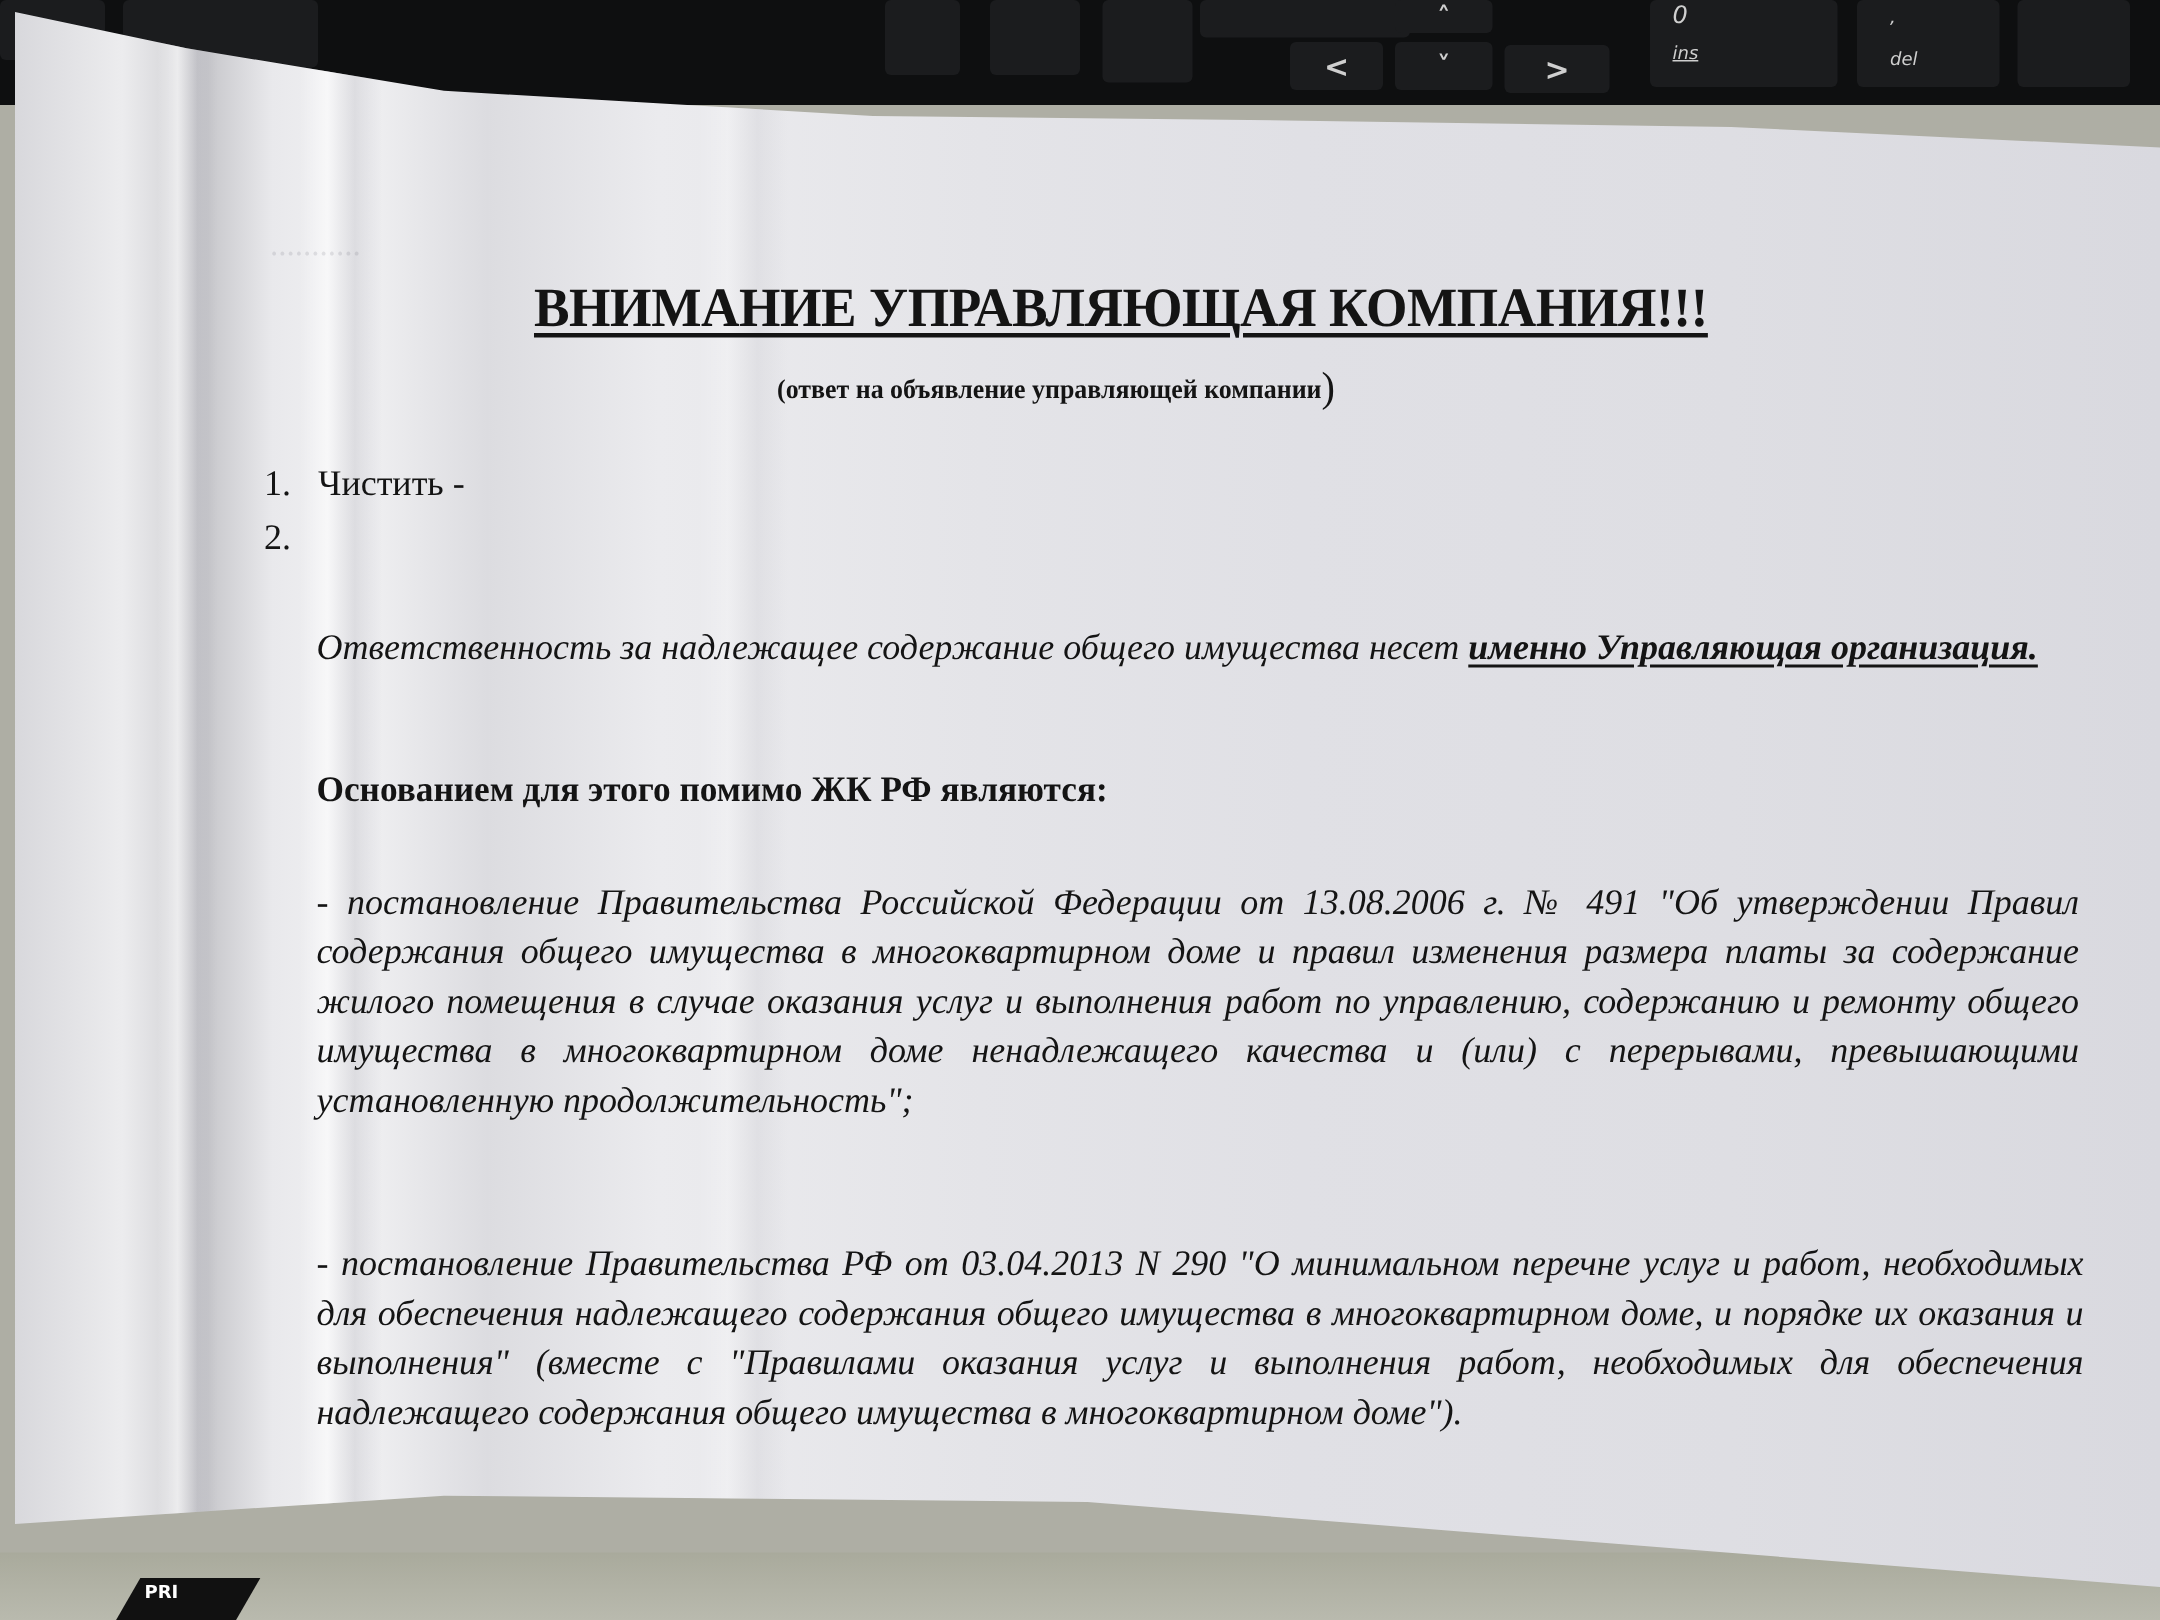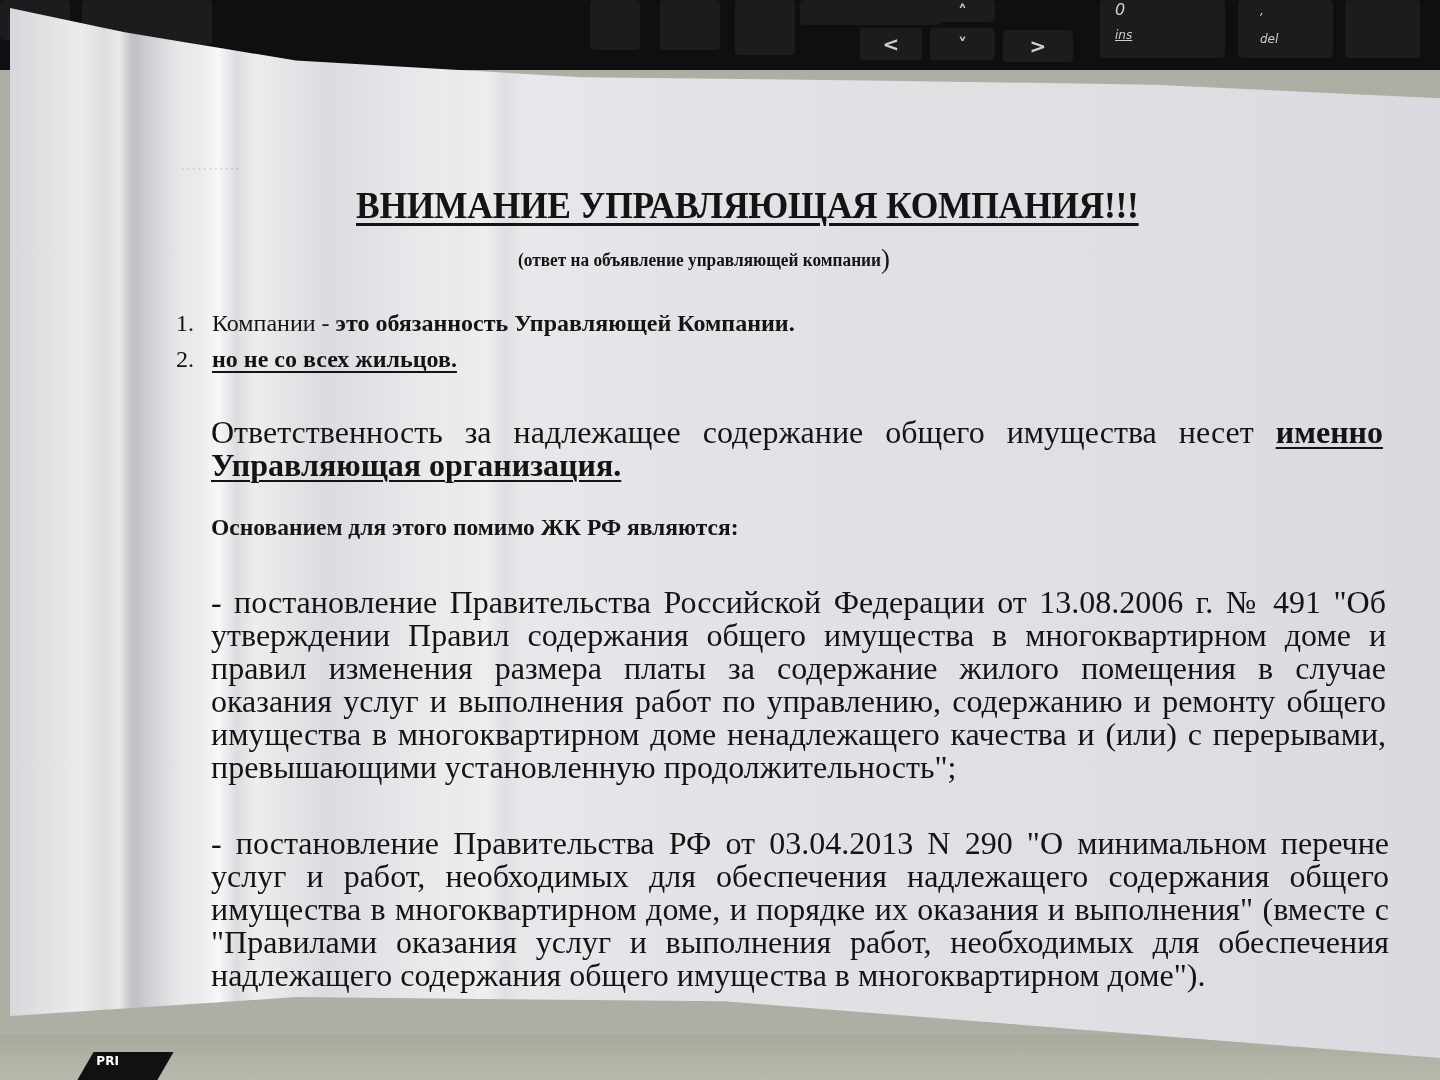--- a/index.html
+++ b/index.html
@@ -58,22 +58,23 @@
   }
   .subtitle .paren { font-size: 28px; font-weight: normal; vertical-align: -2px; }
 
   .list { position: absolute; left: 138px; top: 310px; font-size: 24px; }
   .li { display: flex; height: 36px; align-items: baseline; white-space: nowrap; }
   .li .num { width: 36px; }
   .li b { font-weight: bold; }
   .u { text-decoration: underline; text-decoration-thickness: 2px; text-underline-offset: 4px; font-weight: bold; }
 
   .para {
-    position: absolute; left: 173px; width: 1172px; font-size: 32px; line-height: 33px;
+    position: absolute; left: 173px; width: 1172px; font-size: 24px; line-height: 33px;
     text-align: justify;
+    font-style: italic;
   }
   .para.p1 { top: 416px; }
   .heading {
     position: absolute; left: 173px; top: 514px; font-size: 24px; font-weight: bold; white-space: nowrap;
     transform: scaleX(0.98); transform-origin: left;
   }
   .para.p2 { top: 586px; width: 1175px; }
   .para.p3 { top: 827px; width: 1178px; }
 
   .ghost {
@@ -129,25 +130,24 @@
 
 <div class="doc">
   <div class="title">ВНИМАНИЕ УПРАВЛЯЮЩАЯ КОМПАНИЯ!!!</div>
   <div class="subtitle">
     <span>(ответ на объявление управляющей компании</span><span class="paren">)</span>
   </div>
 
   <div class="list">
     <div class="li">
       <span class="num">1.</span>
-      <span>Компании - </span>&nbsp;<b>это обязанность Управляющей Компании.</b>
+      <span>Чистить - </span>&nbsp;
     </div>
     <div class="li">
       <span class="num">2.</span>
-        <span class="u">но не со всех жильцов.</span>
     </div>
   </div>
 
   <div class="para p1">
     <span>Ответственность за надлежащее содержание общего имущества несет </span><span class="u">именно Управляющая организация.</span>
   </div>
 
   <div class="heading">Основанием для этого помимо ЖК РФ являются:</div>
 
   <div class="para p2">- постановление Правительства Российской Федерации от 13.08.2006 г. № 491 "Об утверждении Правил содержания общего имущества в многоквартирном доме и правил изменения размера платы за содержание жилого помещения в случае оказания услуг и выполнения работ по управлению, содержанию и ремонту общего имущества в многоквартирном доме ненадлежащего качества и (или) с перерывами, превышающими установленную продолжительность";</div>

